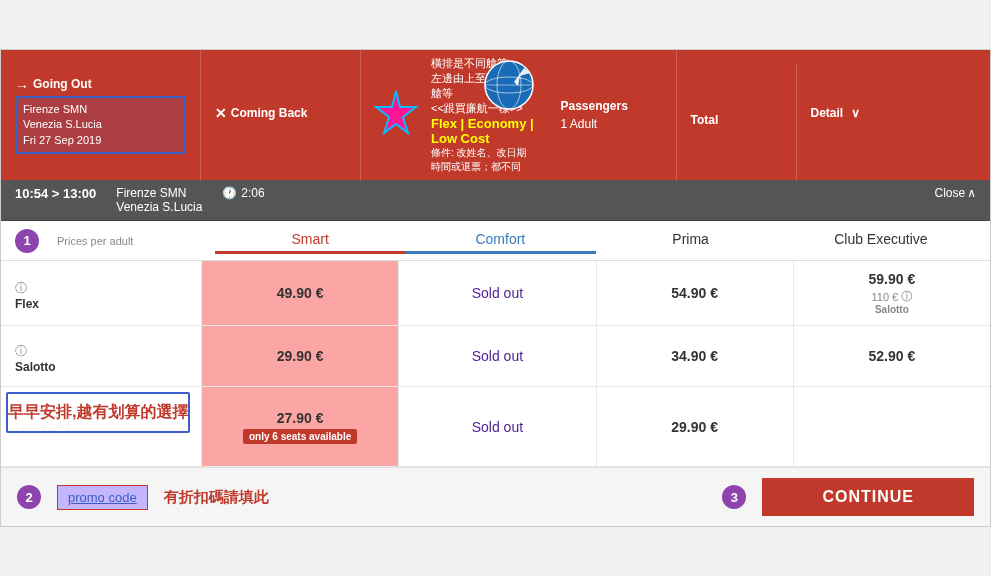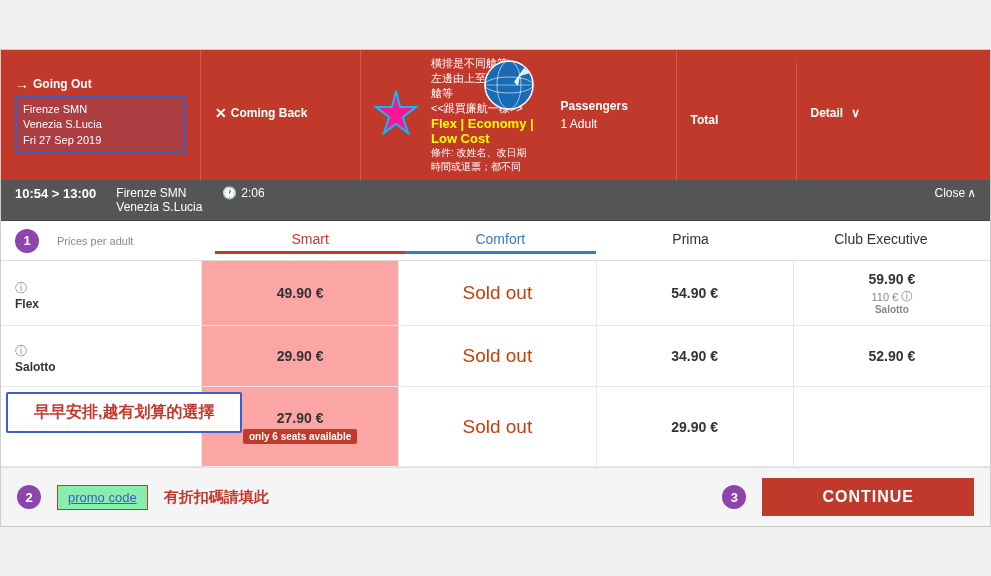--- a/index.html
+++ b/index.html
@@ -193,22 +193,22 @@
       font-size: 14px;
       font-weight: bold;
       color: #333;
       border-left: 1px solid #e8e8e8;
       min-height: 60px;
     }
     .fare-price-cell.smart-col {
       background: #fca5a5;
     }
     .sold-out {
-      color: #c2410c;
-      font-size: 19px;
+      color: #4c1d95;
+      font-size: 14px;
       font-weight: normal;
     }
     .sub-price {
       font-size: 11px;
       color: #888;
       font-weight: normal;
     }
     .sub-label {
       font-size: 10px;
       color: #888;
@@ -249,21 +249,21 @@
       justify-content: center;
       flex-shrink: 0;
     }
     .promo-code-box {
       border: 1px solid #c0392b;
       padding: 4px 10px;
       font-size: 13px;
       color: #3a5fc8;
       text-decoration: underline;
       cursor: pointer;
-      background: #86efac;
+      background: #c4b5fd;
     }
     .footer-spacer { flex: 1; }
     .step-badge-3 {
       width: 24px;
       height: 24px;
       border-radius: 50%;
       background: #8e44ad;
       color: white;
       font-size: 13px;
       font-weight: bold;
@@ -440,21 +440,21 @@
           <span>34.90 €</span>
         </div>
         <div class="fare-price-cell">
           <span>52.90 €</span>
         </div>
       </div>
     </div>
 
     <div class="fare-row low-cost-row" style="position:relative; min-height:80px;">
 
-      <div style="position:absolute; left:5px; top:5px; border:2px solid #3a5fc8; background:rgba(255,255,255,0.97); padding:8px 26px; z-index:10; border-radius:2px;">
+      <div style="position:absolute; left:5px; top:5px; border:2px solid #3a5fc8; background:rgba(255,255,255,0.97); padding:8px 0; z-index:10; border-radius:2px;">
         <span style="color:#c0392b; font-size:16px; font-weight:bold;">早早安排,越有划算的選擇</span>
       </div>
       <div class="fare-row-label-area">
         <div class="fare-type-label">Low Cost</div>
       </div>
       <div class="fare-prices">
         <div class="fare-price-cell smart-col">
           <span>27.90 €</span>
           <div class="seats-badge">only 6 seats available</div>
         </div>

